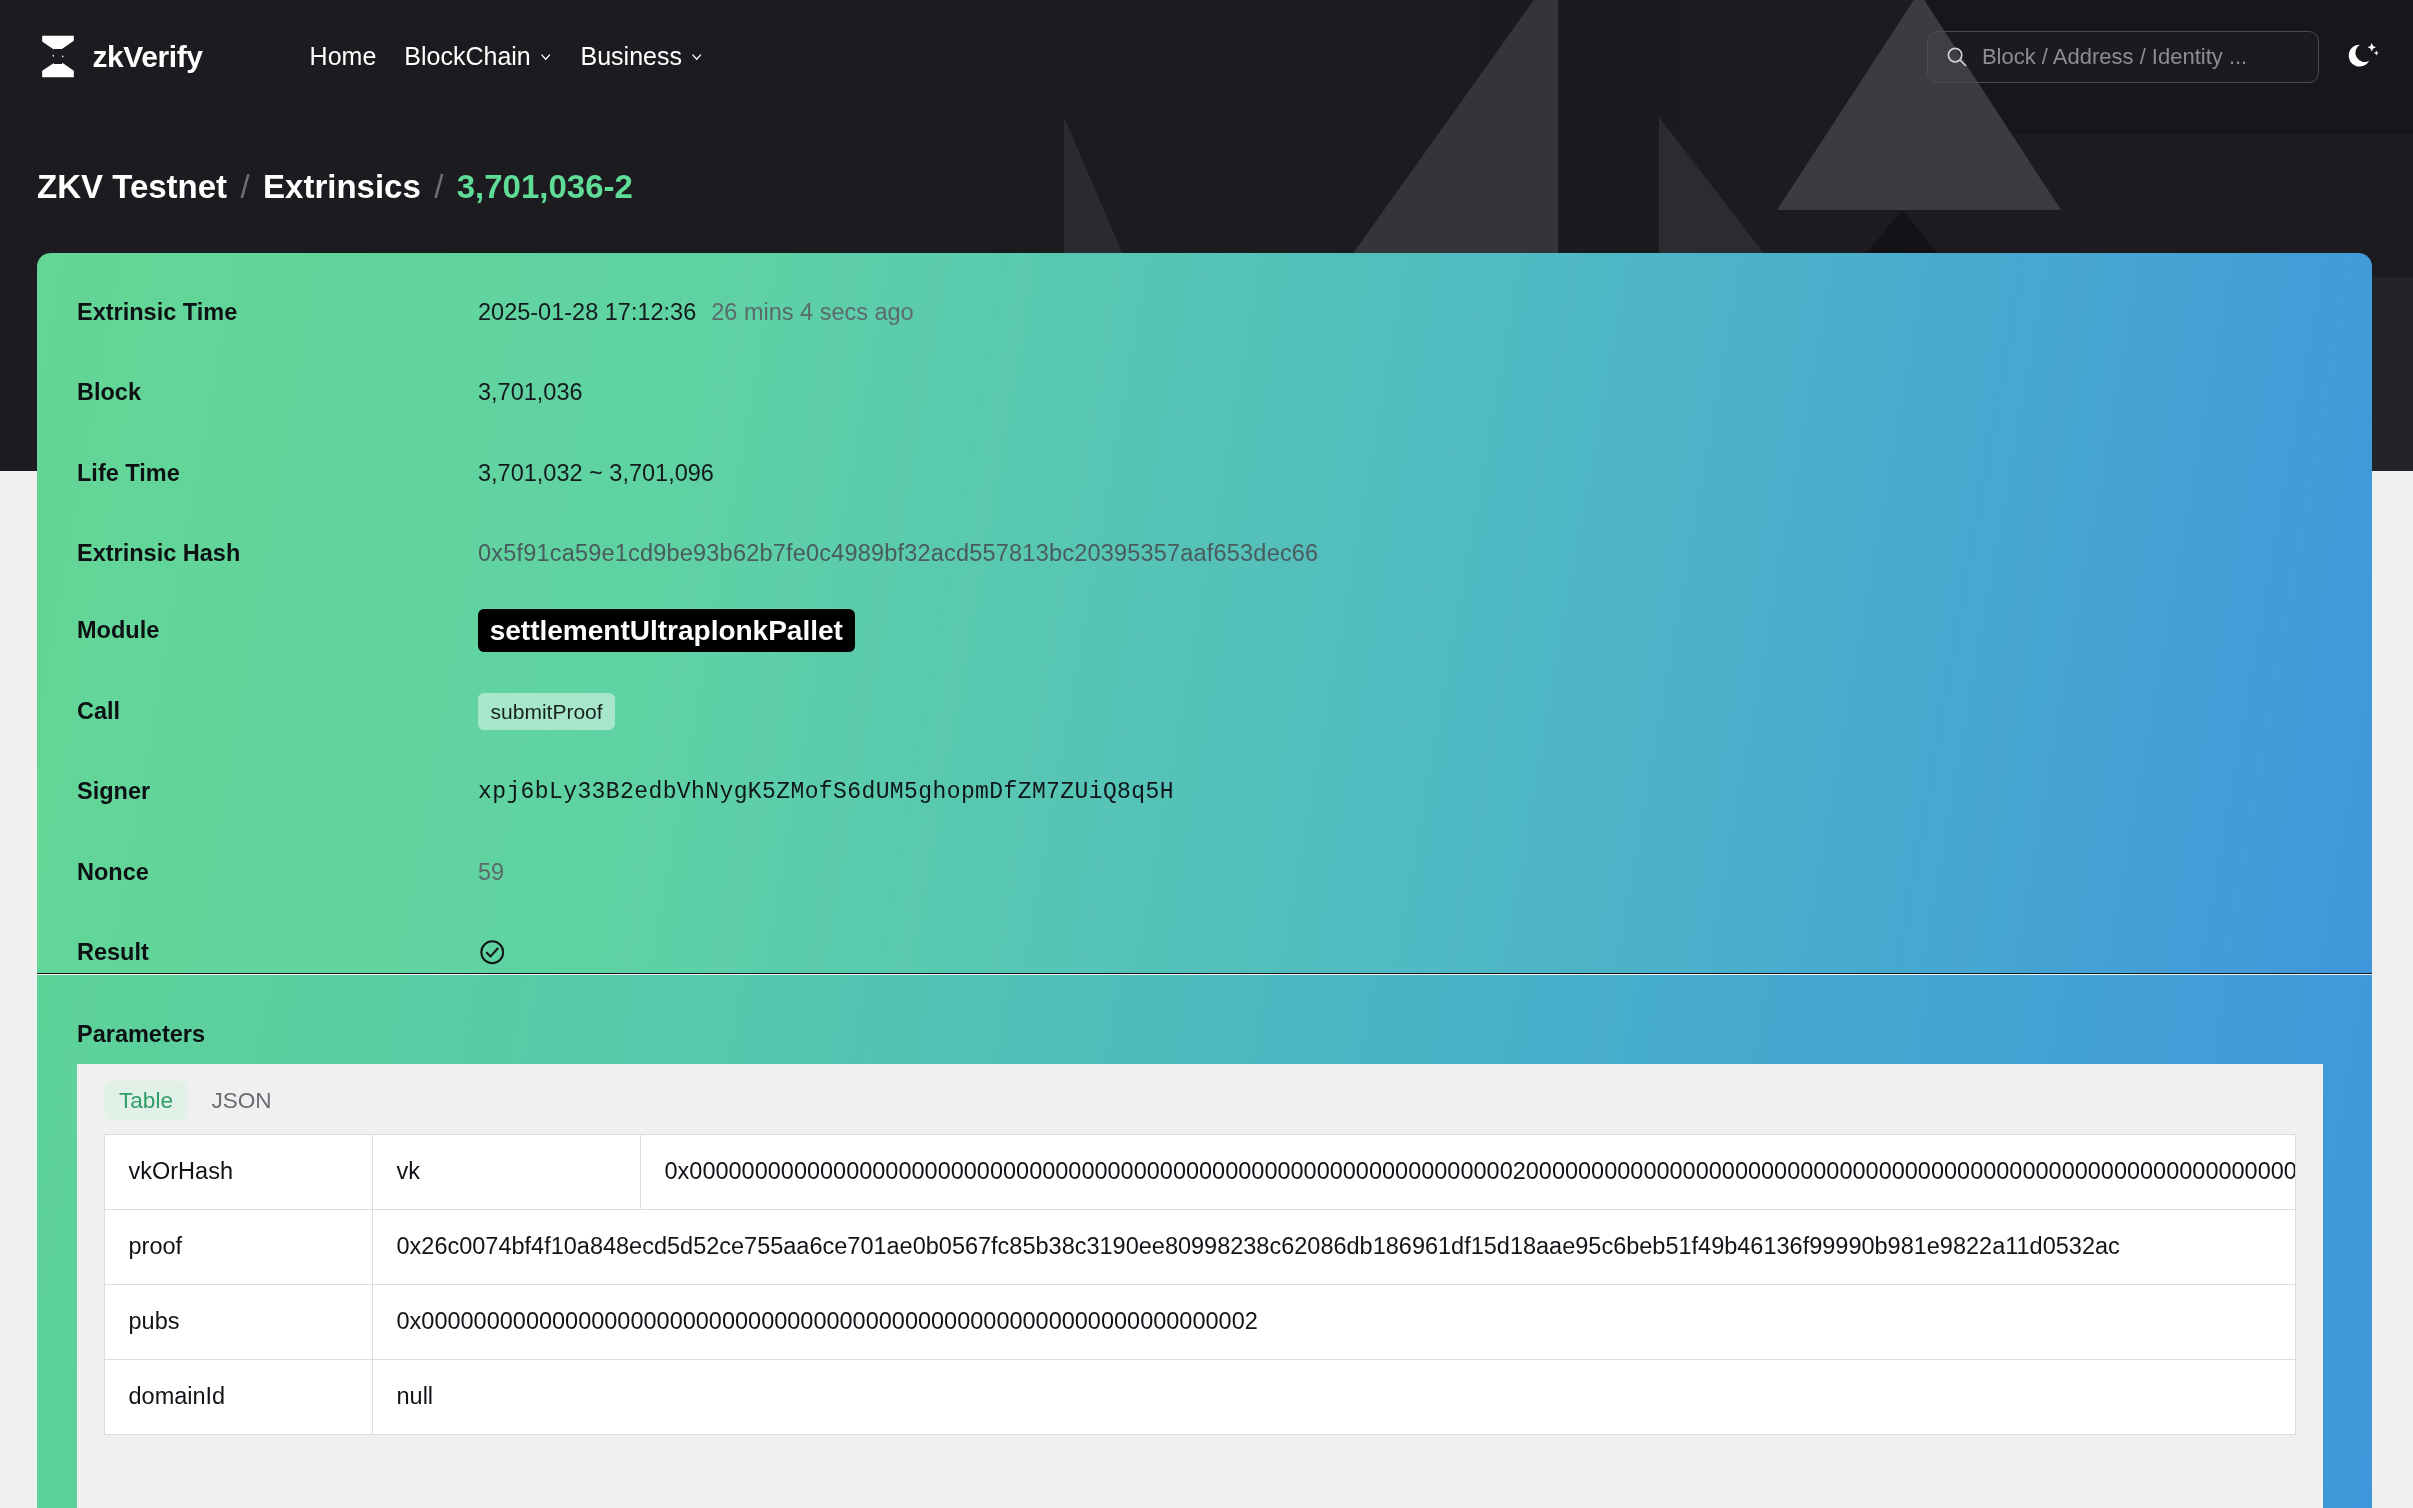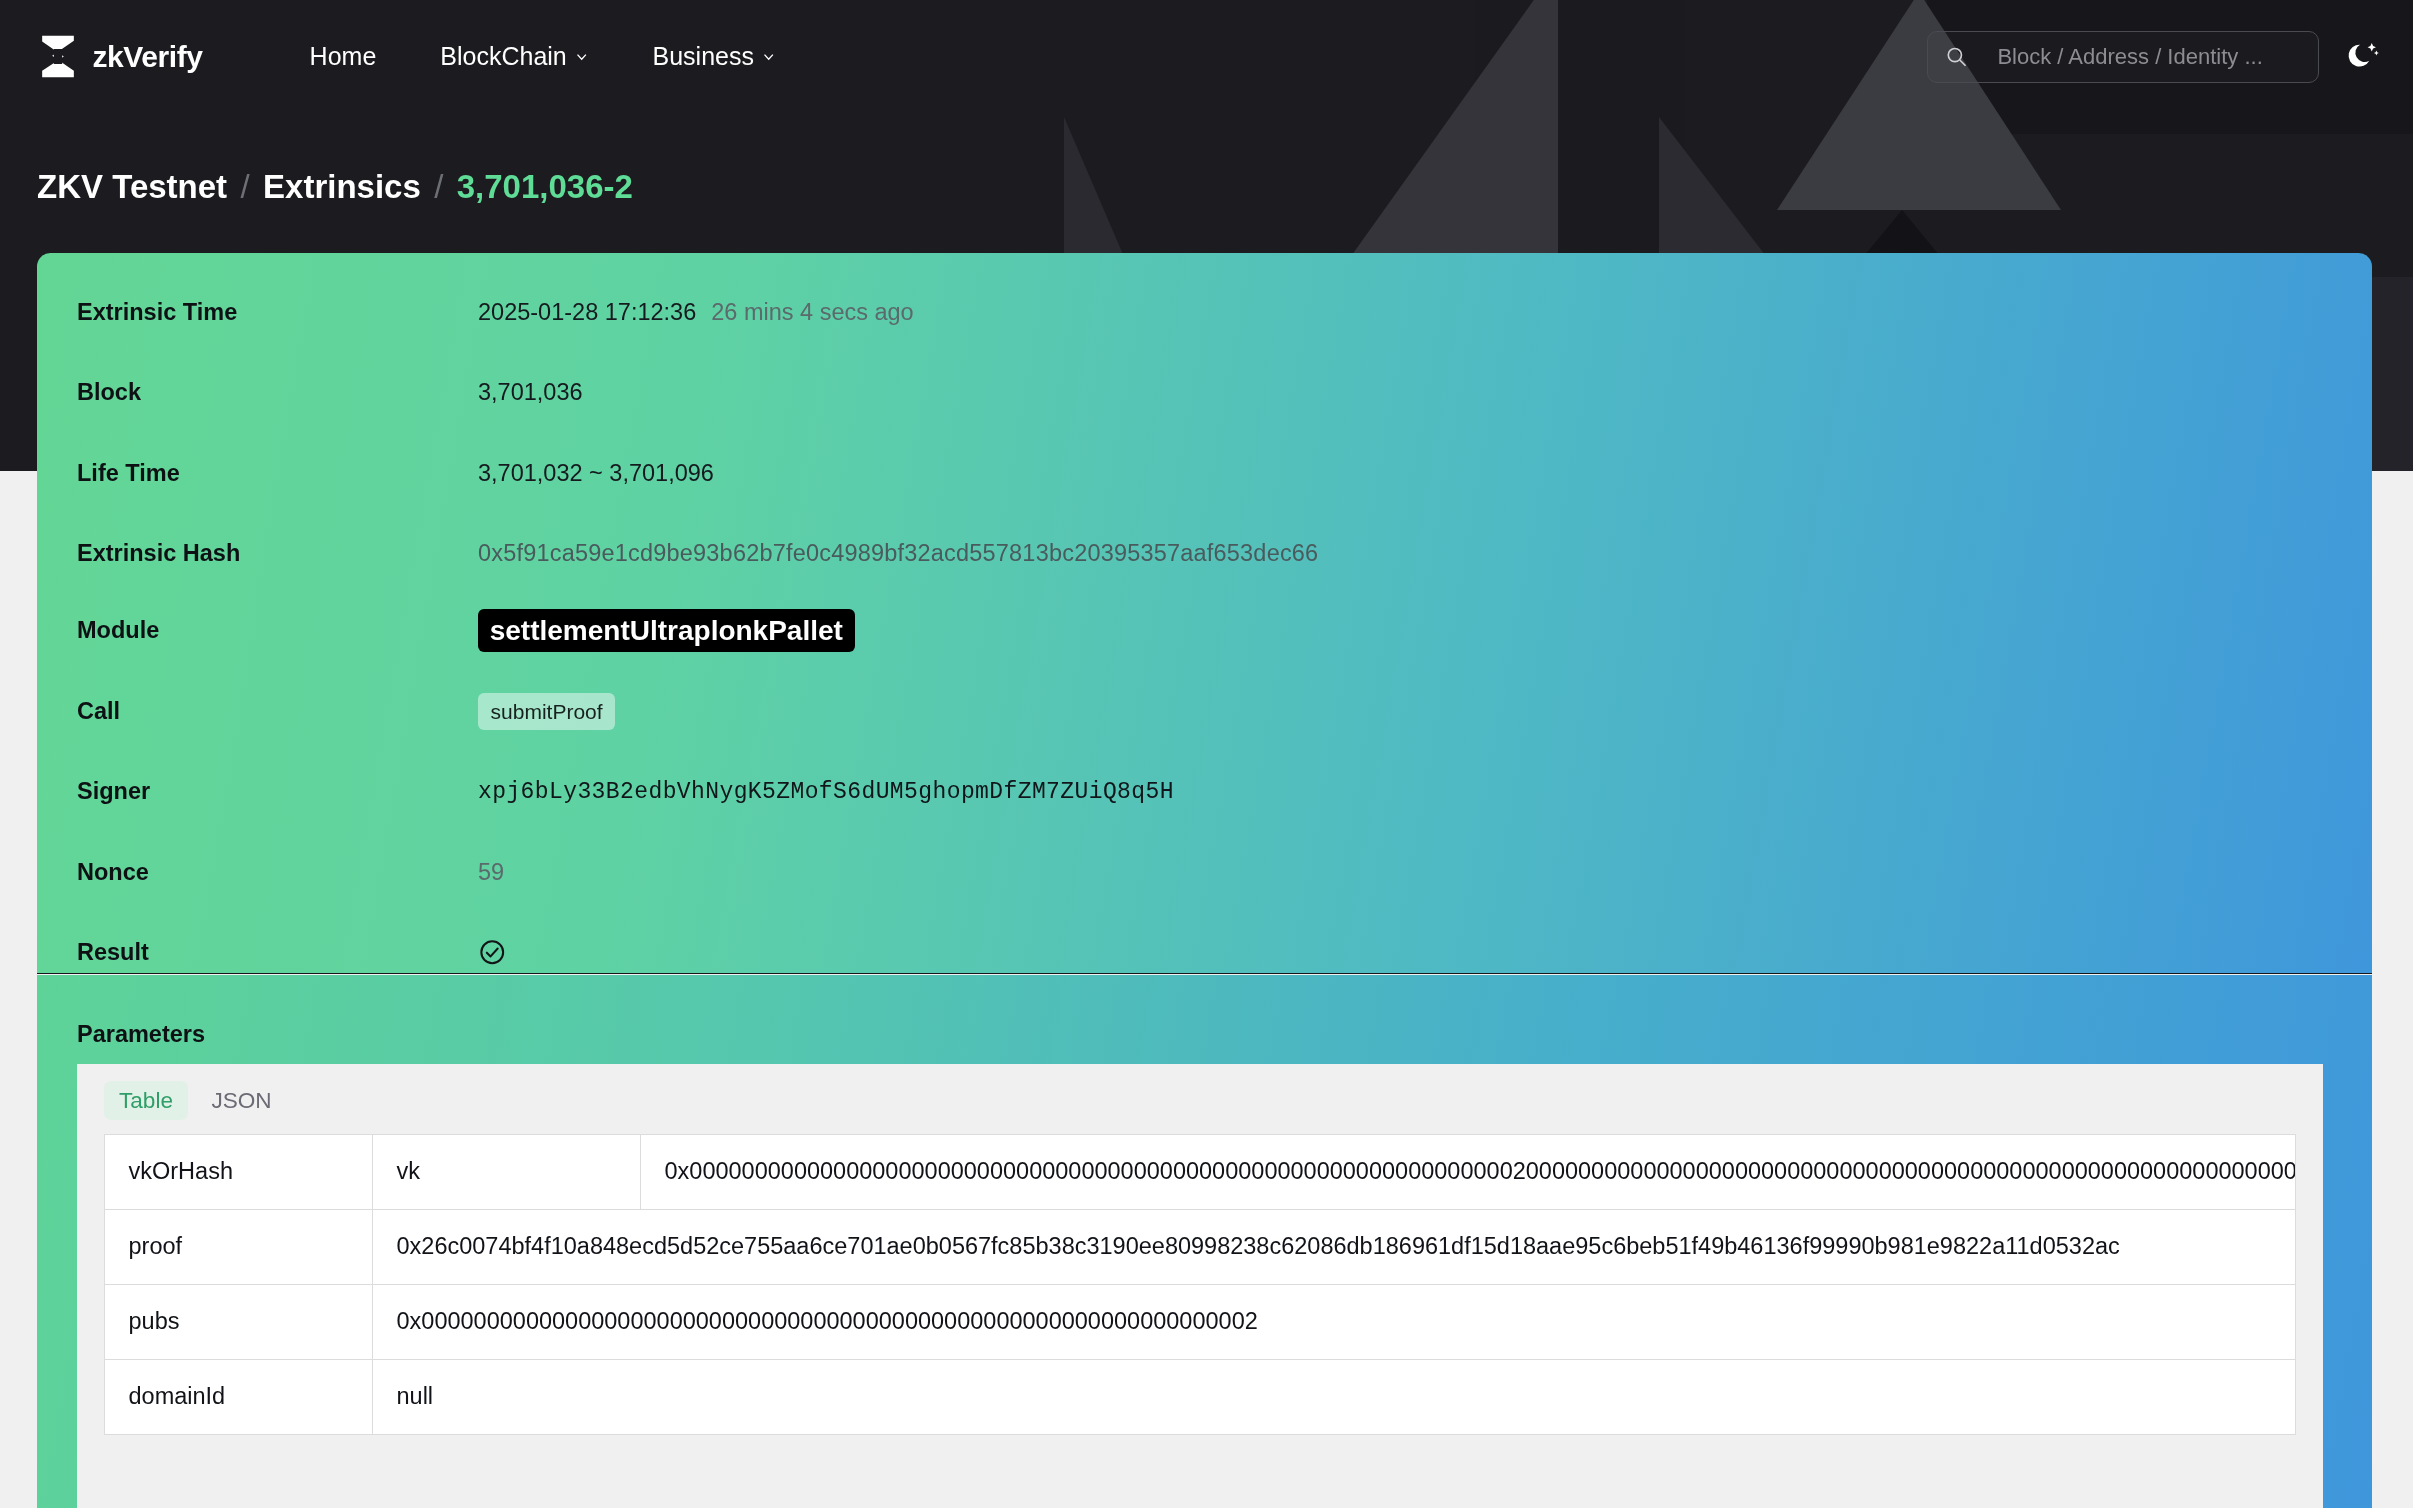--- a/index.html
+++ b/index.html
@@ -41,30 +41,30 @@
         border-bottom: 352px solid #2a2a30; }
 
   
   #navbar {
     position: absolute; top: 0; left: 0; width: 2413px; height: 113px;
     display: flex; align-items: center; z-index: 5;
   }
   #brand { display: flex; align-items: center; margin-left: 37px; }
   #brand-mark { width: 42px; height: 45px; margin-right: 13.4px; }
   #brand-text { color: #fff; font-size: 30px; font-weight: 700; letter-spacing: -0.4px; }
-  #nav-links { display: flex; align-items: center; margin-left: 107px; gap: 64px; }
+  #nav-links { display: flex; align-items: center; margin-left: 107px; gap: 28px; }
   .nav-link {
     color: #ffffff; font-size: 25px; font-weight: 400;
     display: flex; align-items: center; gap: 8.4px; cursor: pointer; white-space: nowrap;
   }
   .chev { display: inline-block; width: 13.4px; height: 13.4px; }
   #nav-right { margin-left: auto; display: flex; align-items: center; gap: 25px; margin-right: 32px; }
   #search-box {
     width: 392px; height: 52px; border: 0.8px solid #4a4a52; border-radius: 10px;
-    display: flex; align-items: center; padding: 0 17px; background: rgba(255,255,255,0.02); gap: 16px;
+    display: flex; align-items: center; padding: 0 17px; background: rgba(255,255,255,0.02);
   }
   #search-input {
     border: none; outline: none; background: transparent; color: #d8d8d8;
     font-size: 22px; font-family: "Liberation Sans", sans-serif;
     margin-left: 13.4px; width: 310px;
   }
   #search-input::placeholder { color: #8c8c92; }
   #theme-toggle { width: 37px; height: 37px; cursor: pointer; }
 
   

